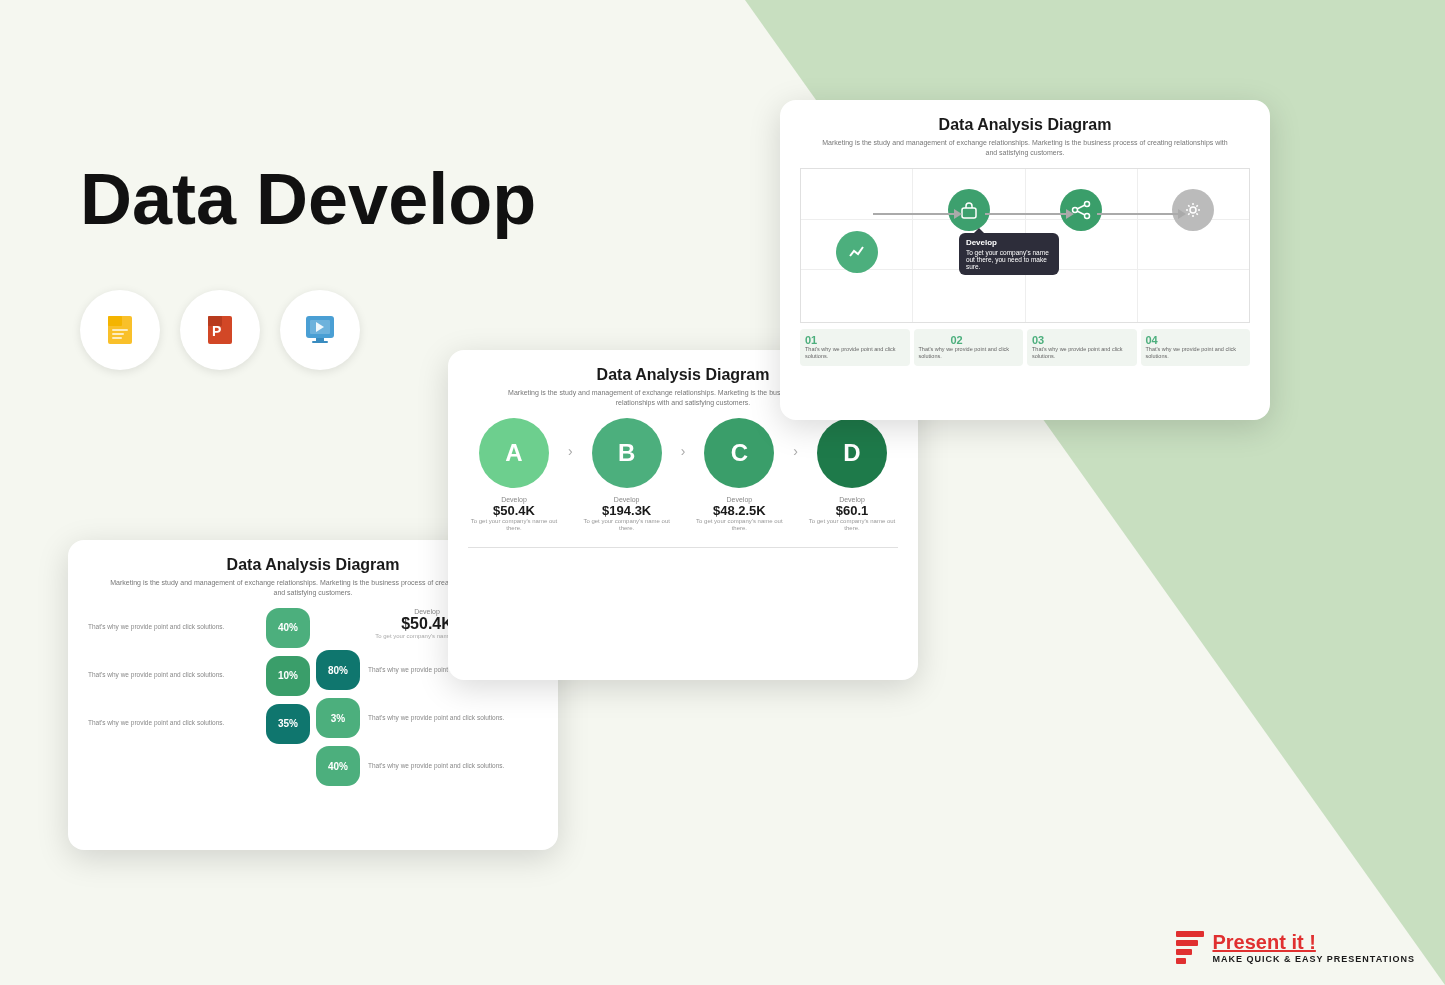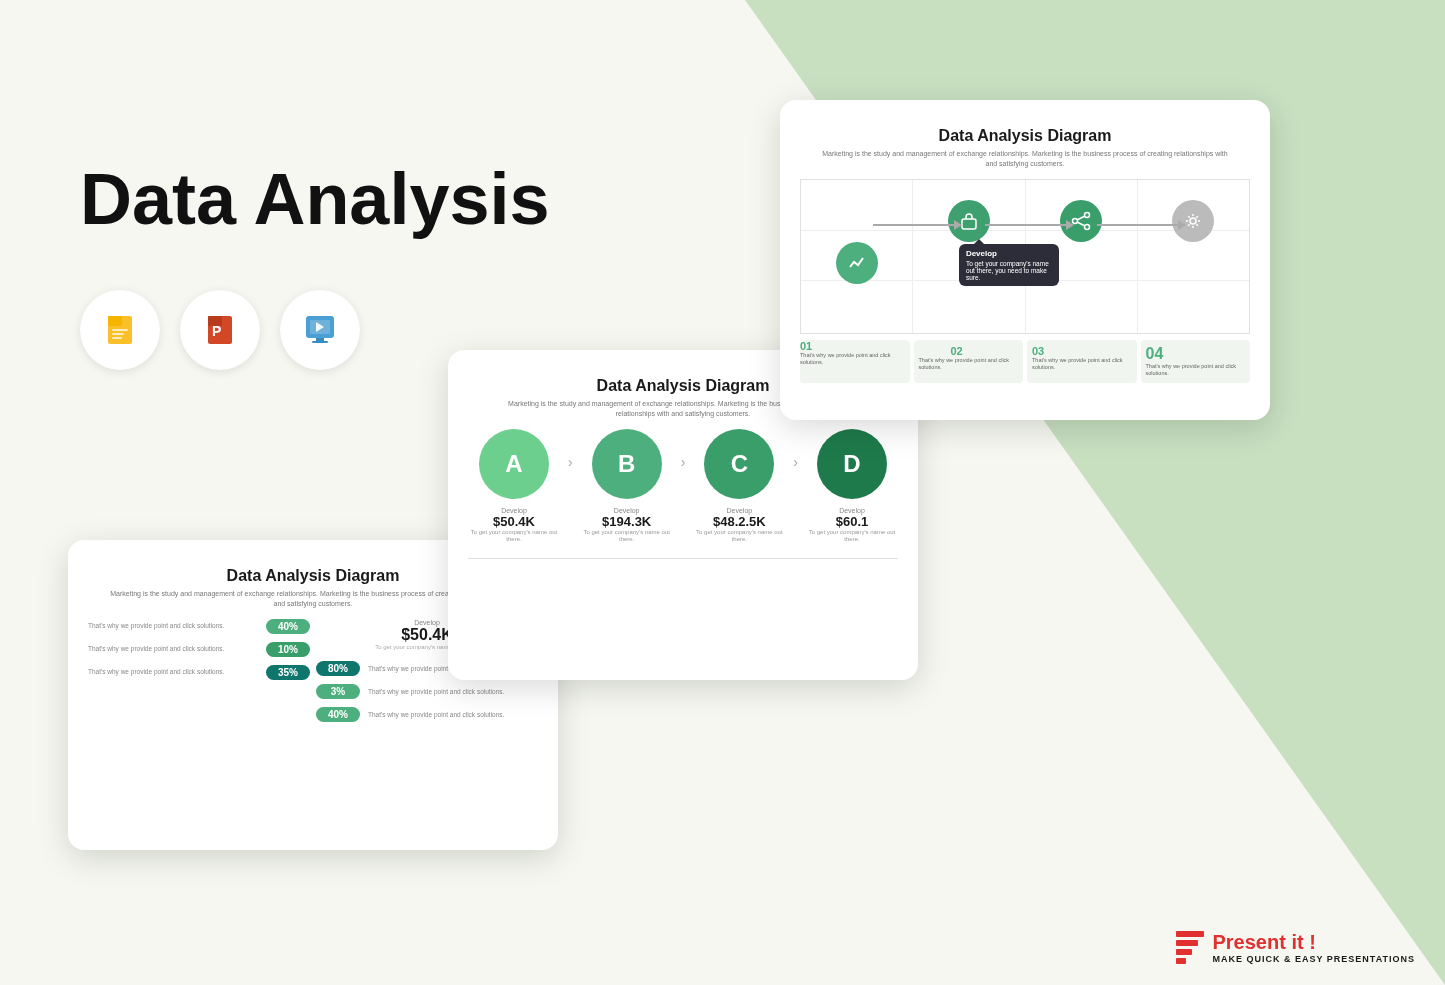--- a/index.html
+++ b/index.html
@@ -91,21 +91,21 @@
       width: 490px;
       height: 320px;
       z-index: 5;
     }
 
     .card-title {
       font-size: 16px;
       font-weight: 800;
       color: #1a1a1a;
       text-align: center;
-      margin-top: 27px;
+      margin-top: 16px;
       margin-bottom: 4px;
     }
 
     .card-subtitle {
       font-size: 7px;
       color: #777;
       text-align: center;
       line-height: 1.4;
       padding: 0 40px;
       margin-bottom: 10px;
@@ -172,21 +172,21 @@
       gap: 8px;
     }
     .pill-text {
       font-size: 6.5px;
       color: #888;
       line-height: 1.3;
       flex: 1;
     }
     .pill-badge {
       width: 44px;
-      height: 15px;
+      height: 40px;
       border-radius: 13px;
       background: #4caf7d;
       color: #fff;
       font-size: 10px;
       font-weight: 700;
       display: flex;
       align-items: center;
       justify-content: center;
       flex-shrink: 0;
     }
@@ -212,41 +212,42 @@
     .present-it-icon span {
       display: block;
       height: 6px;
       border-radius: 1px;
     }
     .present-it-text-wrap { line-height: 1.2; }
     .present-it-title {
       font-size: 20px;
       font-weight: 800;
       color: #e03030;
+      text-decoration: underline;
     }
     .present-it-sub {
       font-size: 9px;
       font-weight: 700;
       color: #1a1a1a;
       letter-spacing: 1px;
       text-transform: uppercase;
     }
 
     
     .icon-svg {
       width: 36px;
       height: 36px;
     }
   </style>
 </head>
 <body>
 
 <div class="bg-triangle"></div>
 
-<h1 class="main-title">Data Analysis</h1>
+<h1 class="main-title">Data Develop</h1>
 
 <div class="app-icons">
   <div class="app-icon-wrap">
 
     <svg class="icon-svg" viewBox="0 0 36 36">
       <rect x="6" y="4" width="24" height="28" rx="2" fill="#F9C02A"></rect>
       <rect x="6" y="4" width="14" height="10" rx="1" fill="#F4B400"></rect>
       <rect x="10" y="17" width="16" height="2" rx="1" fill="#fff" opacity="0.7"></rect>
       <rect x="10" y="21" width="12" height="2" rx="1" fill="#fff" opacity="0.7"></rect>
       <rect x="10" y="25" width="10" height="2" rx="1" fill="#fff" opacity="0.7"></rect>
@@ -333,34 +334,34 @@
       <div style="height:2px; flex:1; background:#aaa;"></div>
       <div style="width:0; height:0; border-top:5px solid transparent; border-bottom:5px solid transparent; border-left:8px solid #aaa;"></div>
     </div>
     <div style="position:absolute; top:40px; left:66%; width:20%; display:flex; align-items:center;">
       <div style="height:2px; flex:1; background:#aaa;"></div>
       <div style="width:0; height:0; border-top:5px solid transparent; border-bottom:5px solid transparent; border-left:8px solid #aaa;"></div>
     </div>
   </div>
 
   <div style="display:grid; grid-template-columns:repeat(4,1fr); gap:4px; margin:6px 20px 12px;">
-    <div style="background:#f0f5f0; border-radius:4px; ">
+    <div style="background:#f0f5f0; border-radius:4px; padding:5px;">
       <div style="font-size:11px; font-weight:800; color:#4caf7d;">01</div>
       <div style="font-size:5.5px; color:#666; line-height:1.4;">That's why we provide point and click solutions.</div>
     </div>
     <div style="background:#f0f5f0; border-radius:4px; padding:5px;">
       <div style="font-size:11px; font-weight:800; color:#4caf7d;margin-left:32px;">02</div>
       <div style="font-size:5.5px; color:#666; line-height:1.4;">That's why we provide point and click solutions.</div>
     </div>
     <div style="background:#f0f5f0; border-radius:4px; padding:5px;">
       <div style="font-size:11px; font-weight:800; color:#4caf7d;">03</div>
       <div style="font-size:5.5px; color:#666; line-height:1.4;">That's why we provide point and click solutions.</div>
     </div>
     <div style="background:#f0f5f0; border-radius:4px; padding:5px;">
-      <div style="font-size:16px; font-weight:800; color:#4caf7d;">04</div>
+      <div style="font-size:11px; font-weight:800; color:#4caf7d;">04</div>
       <div style="font-size:5.5px; color:#666; line-height:1.4;">That's why we provide point and click solutions.</div>
     </div>
   </div>
 </div>
 
 <div class="slide-card card-2">
   <div class="card-title">Data Analysis Diagram</div>
   <div class="card-subtitle">Marketing is the study and management of exchange relationships. Marketing is the business process of creating relationships with and satisfying customers.</div>
 
   <div class="circles-row">

